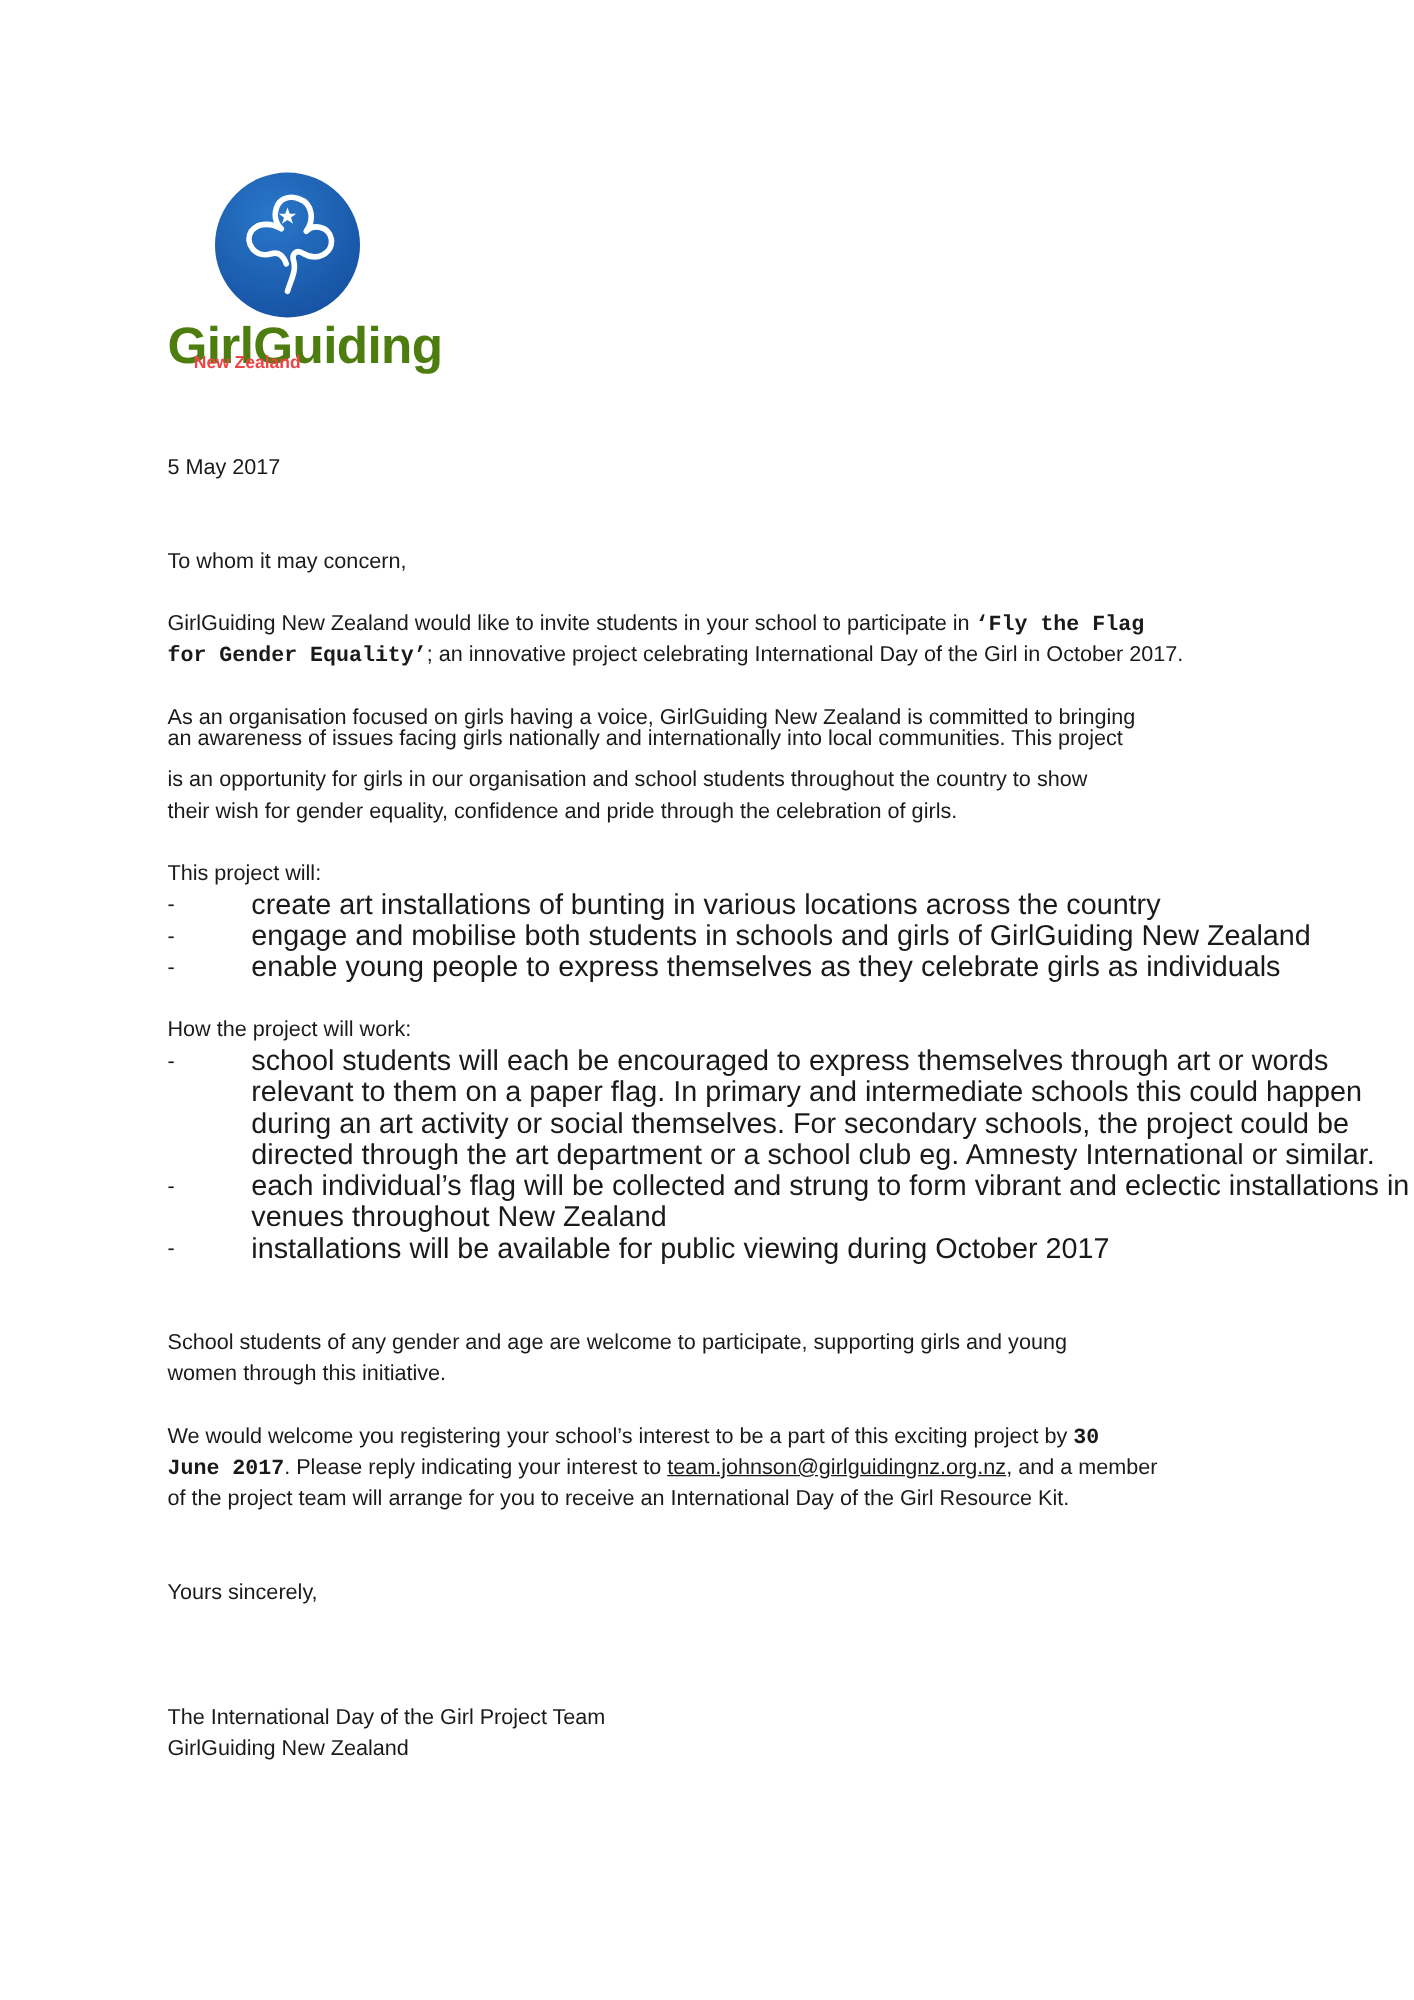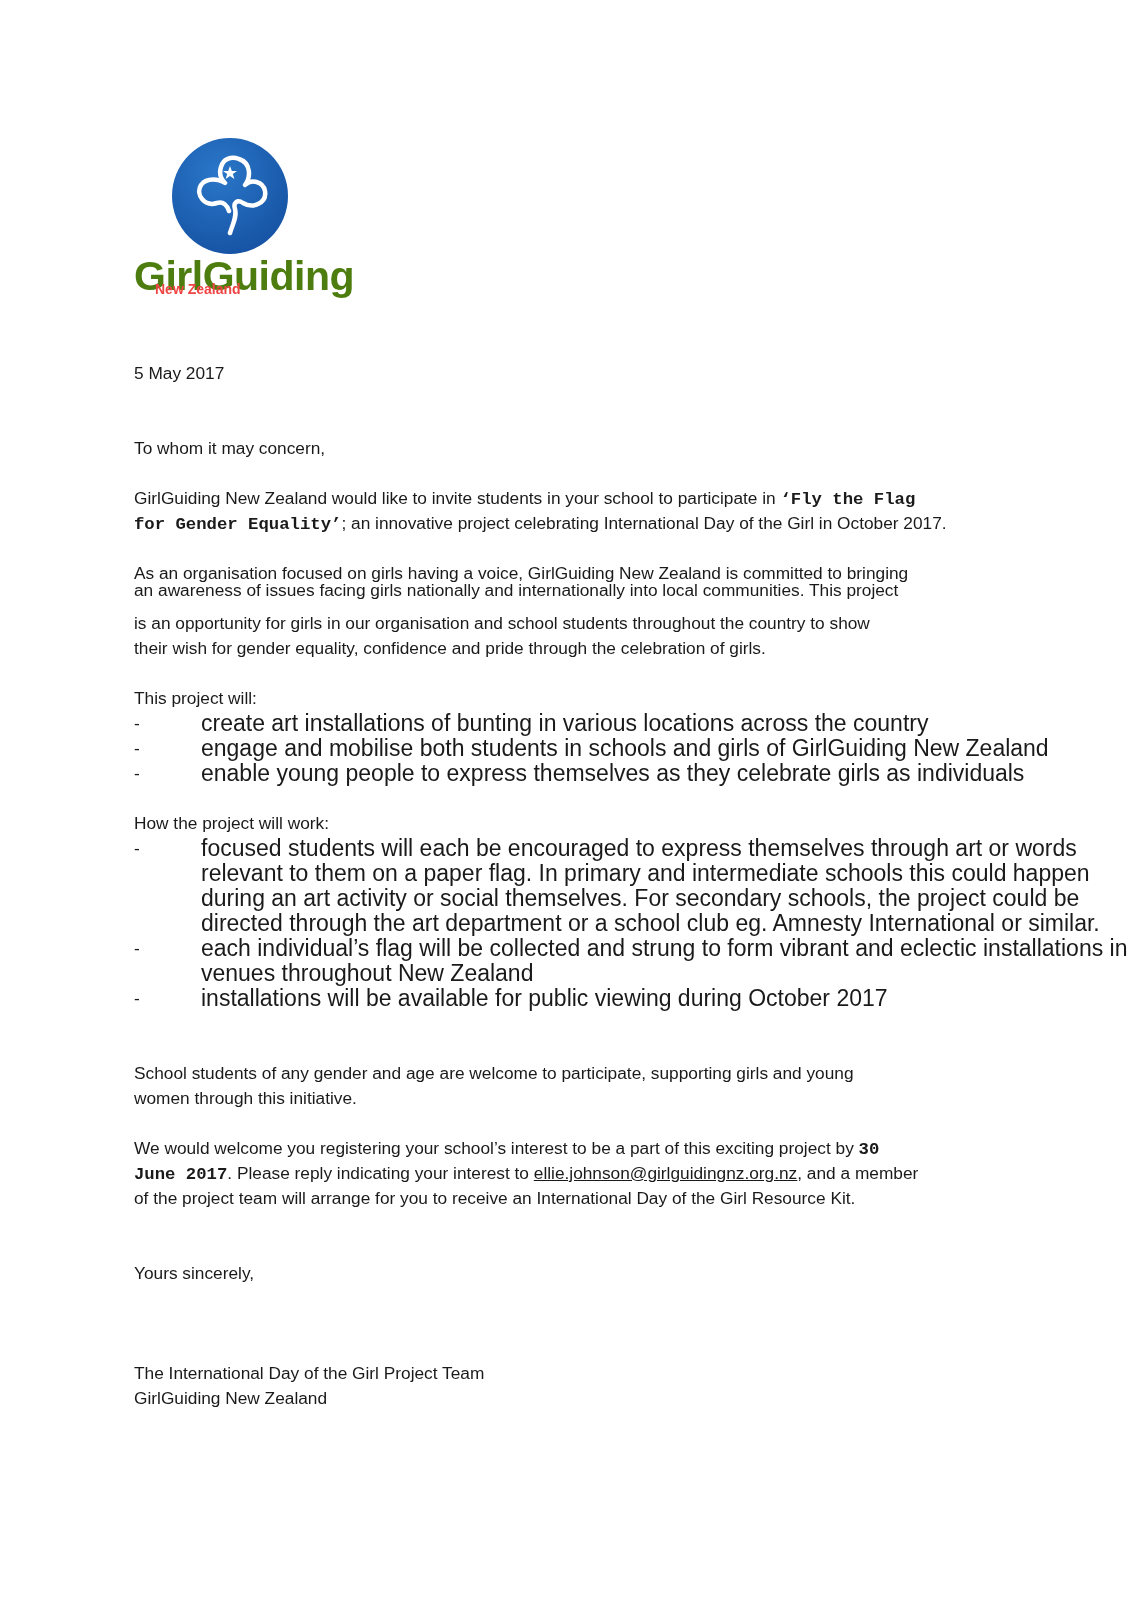--- a/index.html
+++ b/index.html
@@ -56,36 +56,36 @@
 <div class="txt" style="top:686px">This project will:</div>
 <div class="dash" style="top:711px">-</div>
 <div class="li" style="top:711px">create art installations of bunting in various locations across the country</div>
 <div class="dash" style="top:736px">-</div>
 <div class="li" style="top:736px">engage and mobilise both students in schools and girls of GirlGuiding New Zealand</div>
 <div class="dash" style="top:761px">-</div>
 <div class="li" style="top:761px">enable young people to express themselves as they celebrate girls as individuals</div>
 
 <div class="txt" style="top:811px">How the project will work:</div>
 <div class="dash" style="top:836px">-</div>
-<div class="li" style="top:836px">focused students will each be encouraged to express themselves through art or words</div>
+<div class="li" style="top:836px">school students will each be encouraged to express themselves through art or words</div>
 <div class="li" style="top:861px">relevant to them on a paper flag.  In primary and intermediate schools this could happen</div>
 <div class="li" style="top:886px">during an art activity or social themselves.  For secondary schools, the project could be</div>
 <div class="li" style="top:911px">directed through the art department or a school club eg. Amnesty International or similar.</div>
 <div class="dash" style="top:936px">-</div>
 <div class="li" style="top:936px">each individual’s flag will be collected and strung to form vibrant and eclectic installations in</div>
 <div class="li" style="top:961px">venues throughout New Zealand</div>
 <div class="dash" style="top:986px">-</div>
 <div class="li" style="top:986px">installations will be available for public viewing during October 2017</div>
 
 <div class="txt it" style="top:1061px">School students of any gender and age are welcome to participate, supporting girls and young</div>
 <div class="txt it" style="top:1086px">women through this initiative.</div>
 
 <div class="txt" style="top:1136px">
   <span>We would welcome you registering your school’s interest to be a part of this exciting project by </span><span class="b">30</span>
 </div>
 <div class="txt" style="top:1161px">
-  <span class="b">June 2017</span><span>. Please reply indicating your interest to </span><a class="email">ellie.johnson@girlguidingnz.org.nz</a><span>, and a member</span>
+  <span class="b">June 2017</span><span>. Please reply indicating your interest to </span><a class="email">team.johnson@girlguidingnz.org.nz</a><span>, and a member</span>
 </div>
 <div class="txt" style="top:1186px">of the project team will arrange for you to receive an International Day of the Girl Resource Kit.</div>
 
 <div class="txt" style="top:1261px">Yours sincerely,</div>
 <div class="txt" style="top:1361px">The International Day of the Girl Project Team</div>
 <div class="txt" style="top:1386px">GirlGuiding New Zealand</div>
 
 </body></html>

